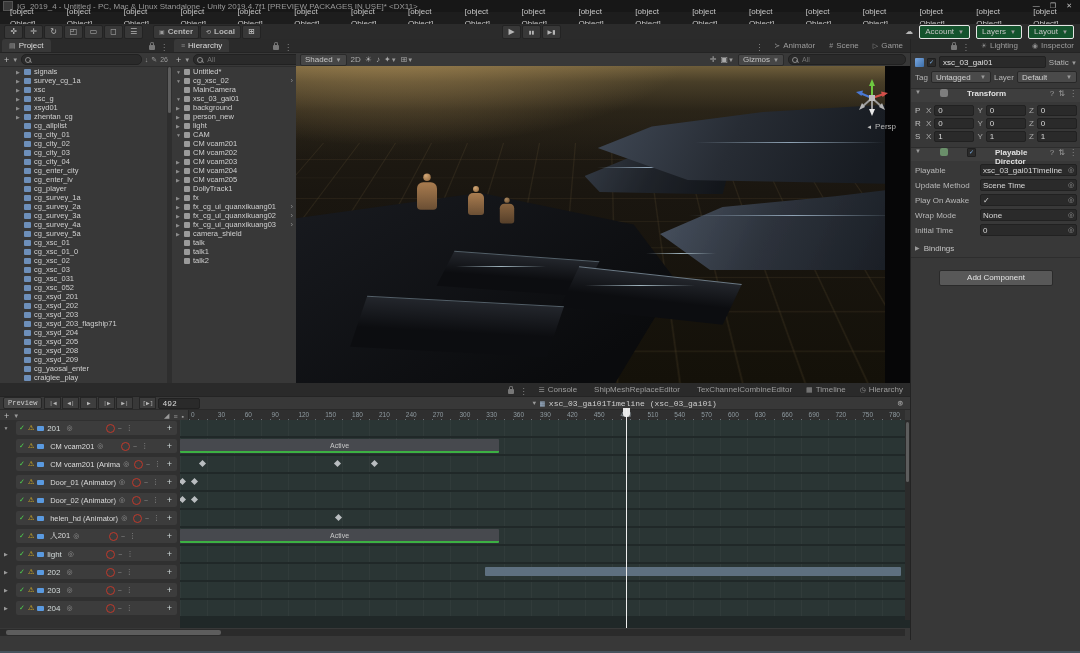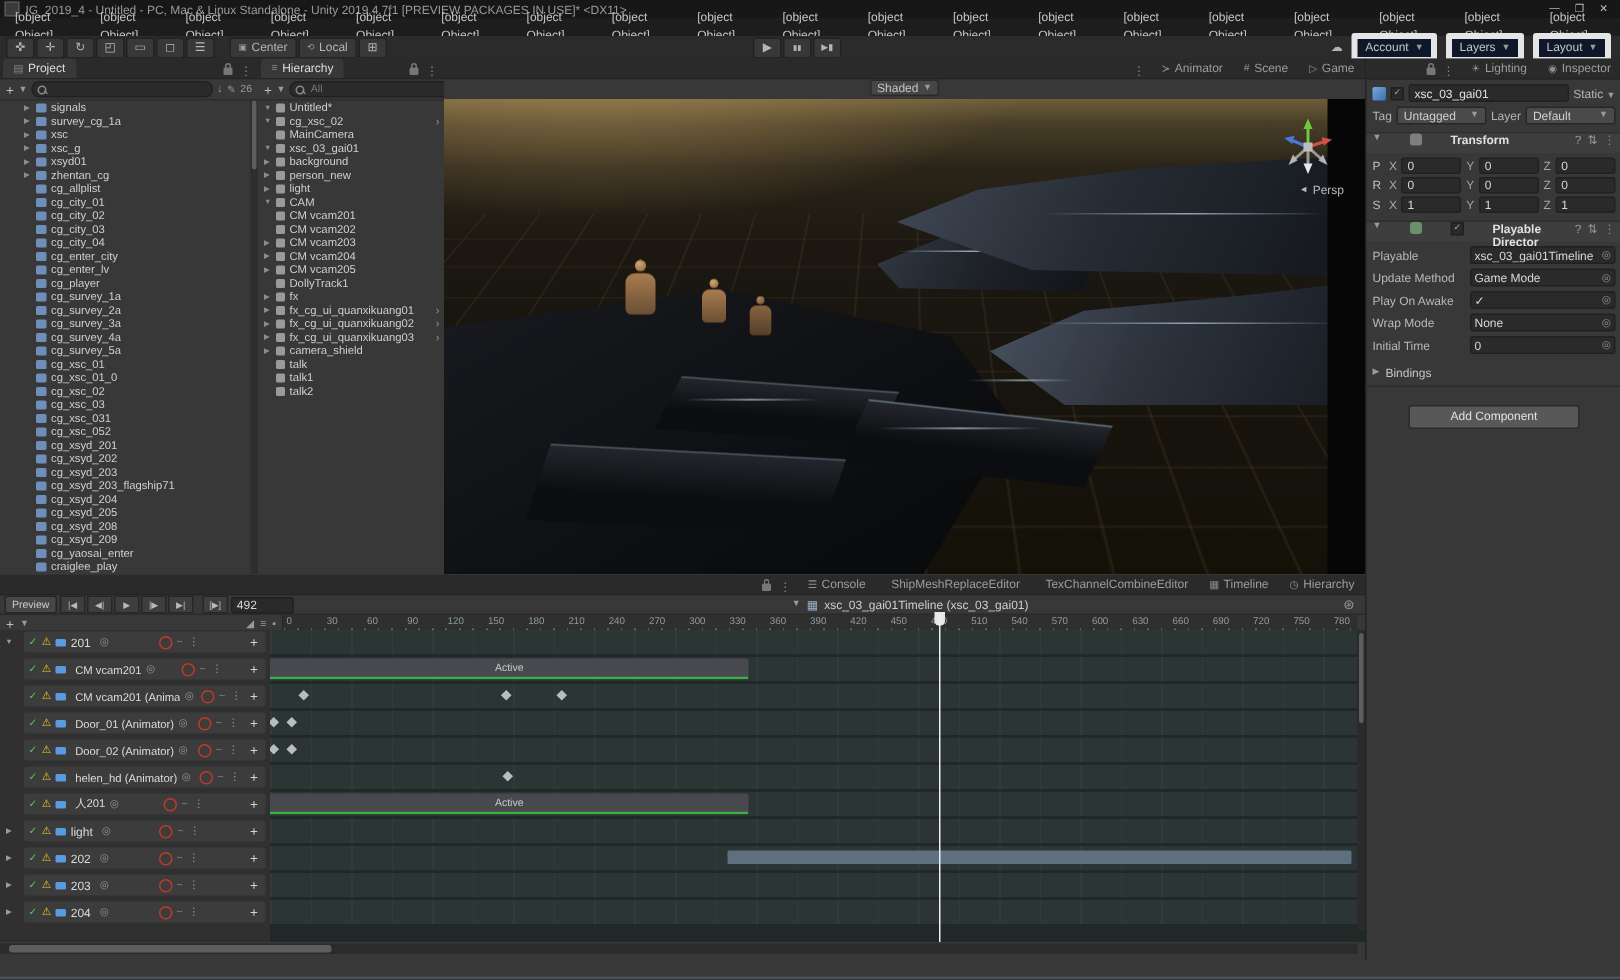--- a/index.html
+++ b/index.html
@@ -13,21 +13,21 @@
   .wctl{margin-left:auto;display:flex;gap:10px;padding-right:8px;color:#bdbdbd;font-size:7px;}
   .menubar{left:0;top:12px;width:1080px;height:12px;background:#1d1d1d;display:flex;align-items:center;padding-left:4px;}
   .menu-item{padding:0 6px;color:#c8c8c8;font-size:8px;line-height:12px;}
   .toolbar{left:0;top:24px;width:1080px;height:15px;background:#2b2b2b;border-bottom:1px solid #1a1a1a;display:flex;align-items:center;}
   .toolgrp{display:flex;gap:1px;margin-left:4px;}
   .tbtn{width:17px;height:12px;background:#383838;border:1px solid #232323;border-radius:2px;color:#b5b5b5;
         display:flex;align-items:center;justify-content:center;font-size:8px;}
   .wide{width:auto;padding:0 5px;gap:3px;}
   .playgrp{position:absolute;left:502px;display:flex;gap:1px;}
   .rightgrp{margin-left:auto;display:flex;align-items:center;gap:6px;padding-right:6px;}
-  .drop{background:#0f172a;border:4px solid #e5e5e5;border-radius:2px;height:12px;display:flex;align-items:center;gap:4px;padding:0 5px;color:#c5c5c5;}
+  .drop{background:#14532d;border:1px solid #e5e5e5;border-radius:2px;height:12px;display:flex;align-items:center;gap:4px;padding:0 5px;color:#c5c5c5;}
   .caret{font-size:6px;color:#9a9a9a;}
   
   .ptabs{height:13px;background:#2a2a2a;border-bottom:1px solid #242424;display:flex;align-items:flex-end;padding-left:2px;}
   .ptab{height:13px;display:flex;align-items:center;gap:3px;padding:0 7px;font-size:8px;color:#9d9d9d;border-radius:3px 3px 0 0;}
   .ptab.on{background:#383838;color:#dedede;}
   .ptab .tico{font-size:7px;color:#8f8f8f;}
   .chrome-r{margin-left:auto;display:flex;align-items:center;gap:5px;padding-right:4px;}
   .ilock{width:6px;height:5px;background:#777;border-radius:1px;position:relative;}
   .ilock::before{content:'';position:absolute;left:1px;top:-3px;width:2px;height:3px;border:1px solid #777;border-bottom:none;border-radius:2px 2px 0 0;}
   .vdots{color:#8c8c8c;font-size:8px;letter-spacing:0;}
@@ -46,21 +46,21 @@
   .p-scroll{position:absolute;right:0;top:0;bottom:0;width:5px;background:#2e2e2e;}
   .p-scroll .thumb{position:absolute;top:0;left:1px;width:3px;height:46px;background:#5d5d5d;border-radius:2px;}
   
   .hier{left:172px;top:39px;width:124px;height:344px;background:#383838;border-right:1px solid #232323;overflow:hidden;}
   .h-row{height:9px;display:flex;align-items:center;padding-left:4px;font-size:7.5px;color:#cfcfcf;}
   .h-row .tw{width:8px;color:#8c8c8c;font-size:5px;flex:none;}
   .h-row .ico{width:6px;height:6px;background:#9a9a9a;border-radius:1px;margin-right:3px;flex:none;}
   .h-row .tail{margin-left:auto;color:#8f8f8f;padding-right:3px;}
   
   .scene{left:296px;top:39px;width:614px;height:344px;background:#383838;overflow:hidden;}
-  .sc-toolbar{height:13px;background:#383838;border-bottom:1px solid #292929;display:flex;align-items:center;gap:4px;padding:0 4px;flex-direction:column;}
+  .sc-toolbar{height:13px;background:#383838;border-bottom:1px solid #292929;display:flex;align-items:center;gap:4px;padding:0 4px;}
   .scdrop{height:10px;background:#464646;border:1px solid #2a2a2a;border-radius:2px;display:flex;align-items:center;gap:3px;padding:0 4px;color:#c5c5c5;}
   .scico{color:#aaa;font-size:8px;}
   .sc-sb{width:110px;height:9px;background:#2a2a2a;border:1px solid #212121;border-radius:5px;display:flex;align-items:center;padding:0 3px;gap:2px;}
   .vp{position:absolute;left:0;top:27px;right:0;bottom:0;background:#15120d;overflow:hidden;}
   .sky{position:absolute;inset:0;background:
     radial-gradient(ellipse 430px 150px at 16% -8%, rgba(175,143,88,.65), rgba(0,0,0,0) 70%),
     linear-gradient(180deg, rgba(118,100,62,.9) 0px, rgba(92,79,50,.65) 16px, rgba(58,50,33,.38) 45px, rgba(25,21,15,0) 95px),
     linear-gradient(180deg,#241f15 0%,#1a1610 40%,#141109 100%);}
   .floorgrid{position:absolute;left:-25%;bottom:-60px;width:150%;height:300px;
     transform:perspective(520px) rotateX(58deg);transform-origin:50% 0;opacity:.75;
@@ -113,21 +113,21 @@
   .dfields{padding:3px 4px;}
   .df-row{display:flex;align-items:center;margin-bottom:3px;gap:3px;}
   .df-row .dl{width:62px;color:#b8b8b8;flex:none;}
   .objfield{flex:1;height:10px;background:#2a2a2a;border:1px solid #212121;border-radius:2px;display:flex;align-items:center;gap:2px;padding:0 2px;color:#d8d8d8;min-width:0;}
   .objfield .val{flex:1;overflow:hidden;white-space:nowrap;}
   .picker{color:#9a9a9a;font-size:7px;}
   .bindrow{display:flex;gap:4px;padding:2px 4px 4px 4px;color:#c5c5c5;}
   .addcomp{display:block;margin:12px auto 0 auto;width:112px;height:14px;background:#585858;border:1px solid #2a2a2a;border-radius:2px;color:#e2e2e2;font-size:8px;text-align:center;line-height:14px;}
   
   .tl-panel{left:0;top:383px;width:910px;height:257px;background:#383838;overflow:hidden;}
-  .transport{height:12px;background:#383838;border-bottom:1px solid #2a2a2a;display:flex;align-items:center;gap:2px;padding:0 3px;}
+  .transport{height:12px;background:#383838;border-bottom:1px solid #2a2a2a;display:flex;align-items:center;gap:2px;padding:0 3px;font-family:Liberation Mono, monospace;}
   .pbtn{height:10px;background:#474747;border:1px solid #262626;border-radius:2px;display:flex;align-items:center;justify-content:center;color:#cdcdcd;padding:0 4px;font-size:7px;}
   .tpbtn{width:15px;height:10px;background:#3e3e3e;border:1px solid #262626;display:flex;align-items:center;justify-content:center;color:#b8b8b8;font-size:6px;}
   .framefield{width:34px;height:9px;background:#2a2a2a;border:1px solid #212121;border-radius:2px;color:#d8d8d8;display:flex;align-items:center;padding:0 3px;}
   .tl-name{display:flex;align-items:center;gap:4px;margin-left:330px;color:#cecece;}
   .tl-name .tico{color:#9ab0c8;}
   .gear{margin-left:auto;color:#9a9a9a;padding-right:4px;font-size:9px;}
   .trackhead{height:12px;display:flex;border-bottom:1px solid #262626;}
   .tl-tools{width:180px;flex:none;background:#383838;display:flex;align-items:center;gap:4px;padding:0 4px;border-right:1px solid #262626;}
   .tl-tools .sp{flex:1;}
   .micon{color:#9a9a9a;font-size:7px;}
@@ -226,21 +226,21 @@
         <span class="tbtn">
           <span>▭</span>
         </span>
         <span class="tbtn">
           <span>◻</span>
         </span>
         <span class="tbtn">
           <span>☰</span>
         </span>
       </div>
-    <div class="toolgrp" style="margin-left:10px;">
+    <div class="toolgrp" style="margin-left:10px;font-weight:bold;">
       <span class="tbtn wide">
           <span class="caret">▣</span>
           <span>Center</span>
         </span>
       <span class="tbtn wide">
           <span class="caret">⟲</span>
           <span>Local</span>
         </span>
       <span class="tbtn">
           <span>⊞</span>
@@ -827,21 +827,21 @@
       <div class="df-row">
             <span class="dl">Playable</span>
             <span class="objfield object">
               <span class="val">xsc_03_gai01Timeline</span>
               <span class="picker">◎</span>
             </span>
           </div>
           <div class="df-row">
             <span class="dl">Update Method</span>
             <span class="objfield dropdown">
-              <span class="val">Game Mode</span>
+              <span class="val">Scene Time</span>
               <span class="picker">◎</span>
             </span>
           </div>
           <div class="df-row">
             <span class="dl">Play On Awake</span>
             <span class="objfield check">
               <span class="val">✓</span>
               <span class="picker">◎</span>
             </span>
           </div>

